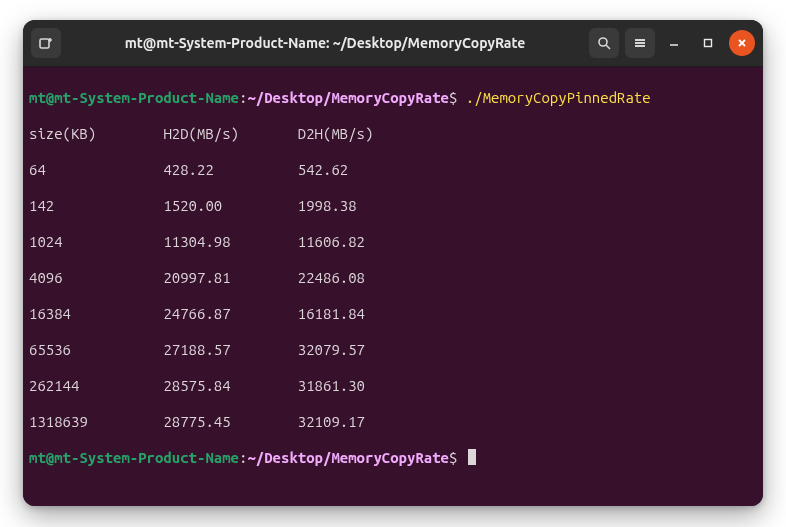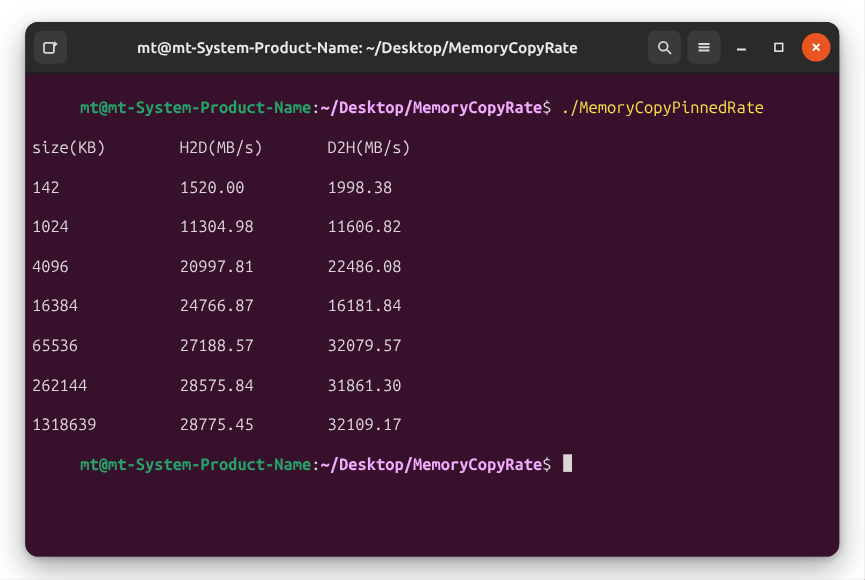--- a/index.html
+++ b/index.html
@@ -82,21 +82,21 @@
     flex: 1;
     background: #37102b;
     padding: 4px 6px 6px 6px;
     font-size: 15px;
     line-height: 18px;
     color: #dcd6d9;
     white-space: pre;
     overflow: hidden;
     letter-spacing: 0px;
   }
-  .prompt-user { color: #26a269; font-weight: bold; margin-left: 44px; }
+  .prompt-user { color: #26a269; font-weight: bold; }
   .prompt-sep  { color: #dcd6d9; }
   .prompt-path { color: #f0abfc; font-weight: 600; }
   .cmd { color: #fde047; }
   .cursor {
     display: inline-block;
     width: 8px;
     height: 16px;
     background: #dcd6d9;
     vertical-align: -2px;
     margin-left: 2px;
@@ -142,20 +142,21 @@
         <svg width="12" height="12" viewBox="0 0 12 12" stroke="currentColor" stroke-width="1.8">
               <path d="M3 3l6 6M9 3l-6 6"></path>
             </svg>
       </div>
     </div>
   </div>
 
   <div class="terminal">
 <span class="row"><span class="prompt-user">mt@mt-System-Product-Name</span><span class="prompt-sep">:</span><span class="prompt-path">~/Desktop/MemoryCopyRate</span><span class="prompt-sep">$</span> <span class="cmd">./MemoryCopyPinnedRate</span></span>
 <span class="row"><span>size(KB)        </span><span>H2D(MB/s)       </span><span>D2H(MB/s)</span></span>
+<span class="row"><span>64              </span><span>428.22          </span><span>542.62</span></span>
 <span class="row"><span>142             </span><span>1520.00         </span><span>1998.38</span></span>
 <span class="row"><span>1024            </span><span>11304.98        </span><span>11606.82</span></span>
 <span class="row"><span>4096            </span><span>20997.81        </span><span>22486.08</span></span>
 <span class="row"><span>16384           </span><span>24766.87        </span><span>16181.84</span></span>
 <span class="row"><span>65536           </span><span>27188.57        </span><span>32079.57</span></span>
 <span class="row"><span>262144          </span><span>28575.84        </span><span>31861.30</span></span>
 <span class="row"><span>1318639         </span><span>28775.45        </span><span>32109.17</span></span>
 <span class="row"><span class="prompt-user">mt@mt-System-Product-Name</span><span class="prompt-sep">:</span><span class="prompt-path">~/Desktop/MemoryCopyRate</span><span class="prompt-sep">$</span> <span class="cursor"></span></span>
   </div>
 </div>

